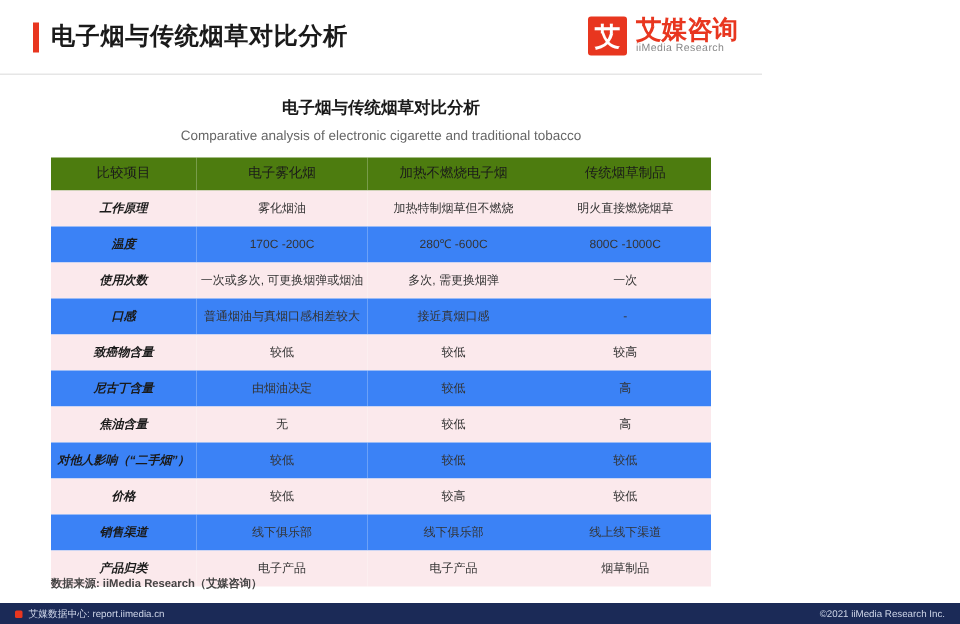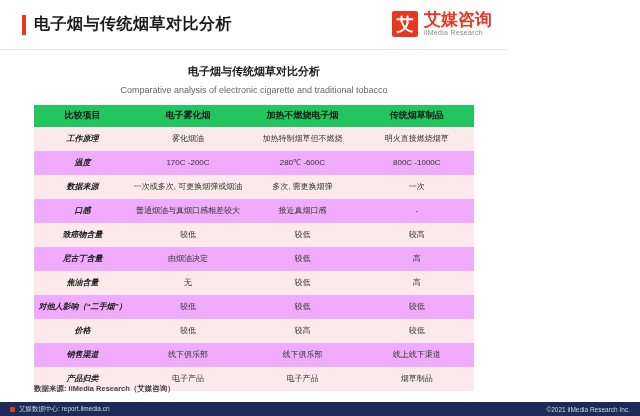--- a/index.html
+++ b/index.html
@@ -108,30 +108,30 @@
     text-align: center;
     vertical-align: middle;
     font-size: 8px;
     color: #333;
     padding: 0;
     height: 24px;
     line-height: 1.25;
   }
   thead th {
     font-size: 9px;
-    font-weight: bold;
+    font-weight: normal;
     color: #1a1a1a;
     height: 22px;
-    background: #22c55e;
+    background: #4d7c0f;
   }
   tbody tr.odd td {
     background: #fbe9ec;
   }
   tbody tr.even td {
-    background: #f0abfc;
+    background: #3b82f6;
   }
   tbody td.col0 {
     font-weight: bold;
     color: #1a1a1a;
     font-size: 8px;
     font-style: italic;
   }
   
   .source {
     position: absolute;
@@ -212,21 +212,21 @@
           <td>加热特制烟草但不燃烧</td>
           <td>明火直接燃烧烟草</td>
         </tr>
         <tr class="even">
           <td class="col0">温度</td>
           <td>170C -200C</td>
           <td>280℃ -600C</td>
           <td>800C -1000C</td>
         </tr>
         <tr class="odd">
-          <td class="col0">数据来源</td>
+          <td class="col0">使用次数</td>
           <td>一次或多次, 可更换烟弹或烟油</td>
           <td>多次, 需更换烟弹</td>
           <td>一次</td>
         </tr>
         <tr class="even">
           <td class="col0">口感</td>
           <td>普通烟油与真烟口感相差较大</td>
           <td>接近真烟口感</td>
           <td>-</td>
         </tr>

